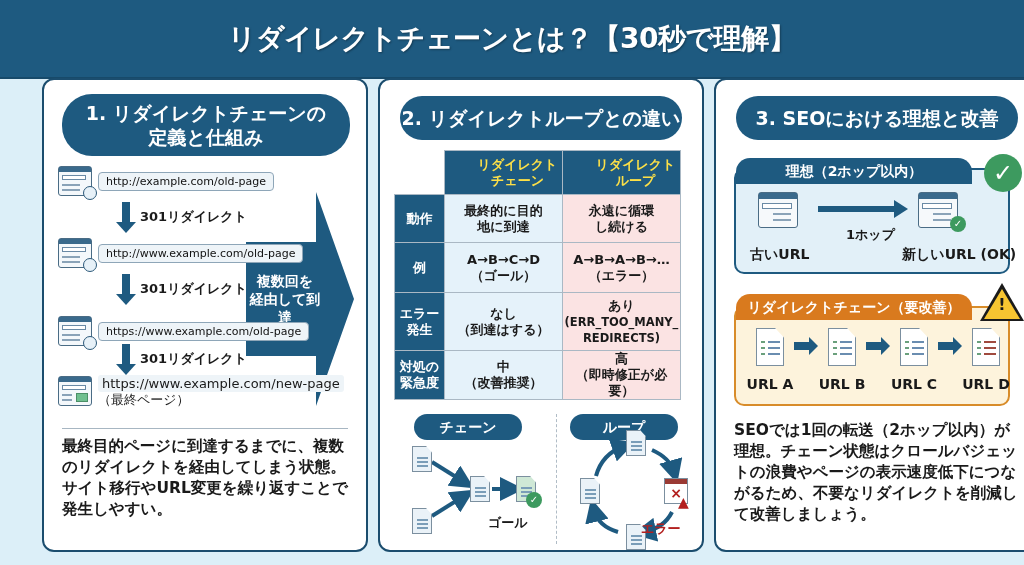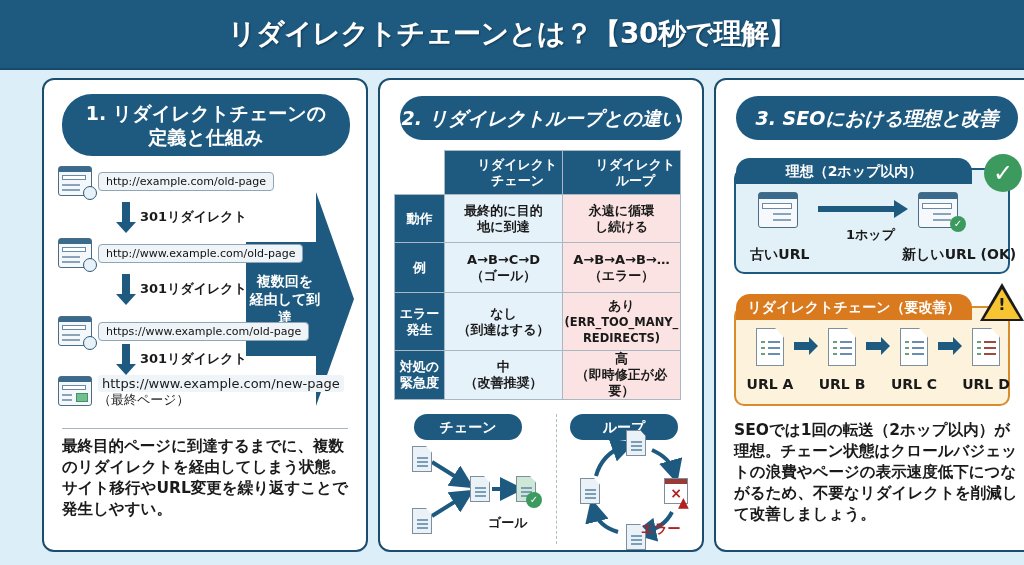--- a/index.html
+++ b/index.html
@@ -4,42 +4,42 @@
 <style>
   * { box-sizing: border-box; margin: 0; padding: 0; }
   html, body { width: 1024px; height: 565px; overflow: hidden; }
   body {
     font-family: "DejaVu Sans", "Liberation Sans", sans-serif;
     background: #dceff8;
     color: #1a1a1a;
     position: relative;
   }
   .header {
-    position: absolute; left: 0; top: 0; width: 1024px; height: 70px;
+    position: absolute; left: 0; top: 0; width: 1024px; height: 79px;
     background: #1e5a80;
     display: flex; align-items: center; justify-content: center;
     border-bottom: 2px solid #174a6a;
   }
   .header h1 {
     color: #fff; font-size: 28px; font-weight: bold; letter-spacing: -0.5px;
     text-shadow: 1px 1px 2px rgba(0,0,0,0.35);
   }
   .panel {
     position: absolute; top: 78px; height: 474px;
     background: #fff; border: 2.5px solid #1b4d6e; border-radius: 12px; margin-left: 28px;
   }
   .p1 { left: 14px; width: 326px; }
   .p2 { left: 350px; width: 326px; }
   .p3 { left: 686px; width: 324px; padding-left: 23px; }
   .pill {
     position: absolute; background: #1e5a80; color: #fff; font-weight: bold;
     border-radius: 30px; text-align: center;
   }
   .p1 .pill { left: 18px; top: 14px; width: 288px; height: 62px; font-size: 19px; line-height: 24px; padding-top: 7px; }
-  .p2 .pill, .p3 .pill { left: 20px; top: 16px; width: 282px; height: 44px; font-size: 19px; line-height: 44px; font-style: italic; }
+  .p2 .pill, .p3 .pill { left: 20px; top: 16px; width: 282px; height: 44px; font-size: 19px; line-height: 44px; }
 
   
   .url-row { position: absolute; left: 14px; display: flex; align-items: center; }
   .browser-icon {
     width: 34px; height: 30px; border: 1.5px solid #4a6c85; border-radius: 3px;
     background: #f4f8fb; position: relative;
   }
   .browser-icon::before {
     content: ""; position: absolute; left: 0; top: 0; right: 0; height: 5px; background: #3a6a8c;
   }
@@ -68,21 +68,21 @@
   .big-arrow-text {
     position: absolute; left: 202px; top: 192px; width: 78px; text-align: center; color: #fff;
     font-size: 14px; font-weight: bold; line-height: 18px;
   }
   .divider { position: absolute; left: 18px; right: 18px; height: 1px; background: #a7b6c2; }
   .desc { position: absolute; left: 18px; right: 14px; font-size: 15.5px; font-weight: bold; line-height: 21px; color: #1a1a1a; }
 
   
   table.cmp { position: absolute; left: 14px; top: 70px; border-collapse: collapse; font-size: 13px; }
   table.cmp td, table.cmp th { border: 1px solid #aab8c4; text-align: center; line-height: 16px; }
-  table.cmp th.h { background: #1e5a80; color: #ffffff; font-weight: bold; width: 118px; height: 44px; padding-left: 28px; }
+  table.cmp th.h { background: #1e5a80; color: #fde047; font-weight: bold; width: 118px; height: 44px; padding-left: 28px; }
   table.cmp th.blank { background: #fff; border: none; width: 50px; }
   table.cmp td.rh { background: #1e5a80; color: #fff; font-weight: bold; width: 50px; }
   table.cmp td.c1 { background: #e5f2fa; font-weight: bold; }
   table.cmp td.c2 { background: #fbe3e3; font-weight: bold; }
   table.cmp tr.r1 td { height: 48px; }
   table.cmp tr.r2 td { height: 50px; }
   table.cmp tr.r3 td { height: 58px; }
   table.cmp tr.r4 td { height: 48px; }
   .small { font-size: 11.5px; }
   .mini-pill { position: absolute; top: 334px; height: 26px; width: 108px; background: #1e5a80; color: #fff; border-radius: 14px; text-align: center; line-height: 26px; font-size: 14px; font-weight: bold; }

